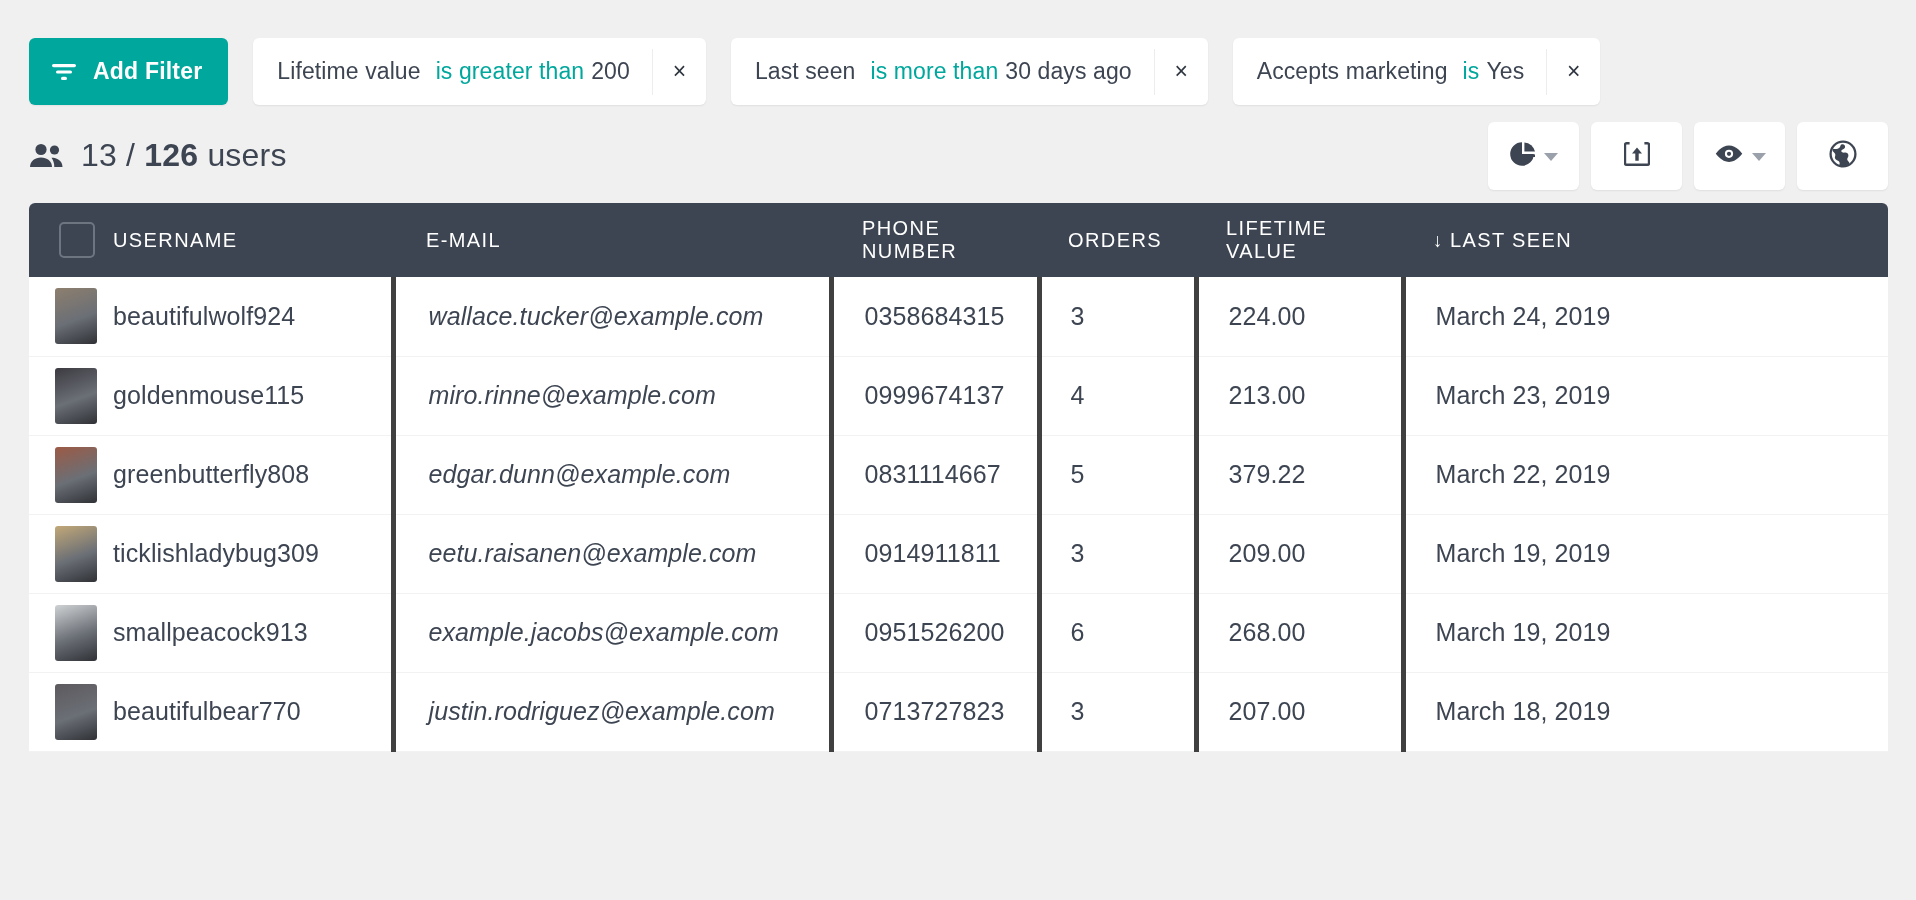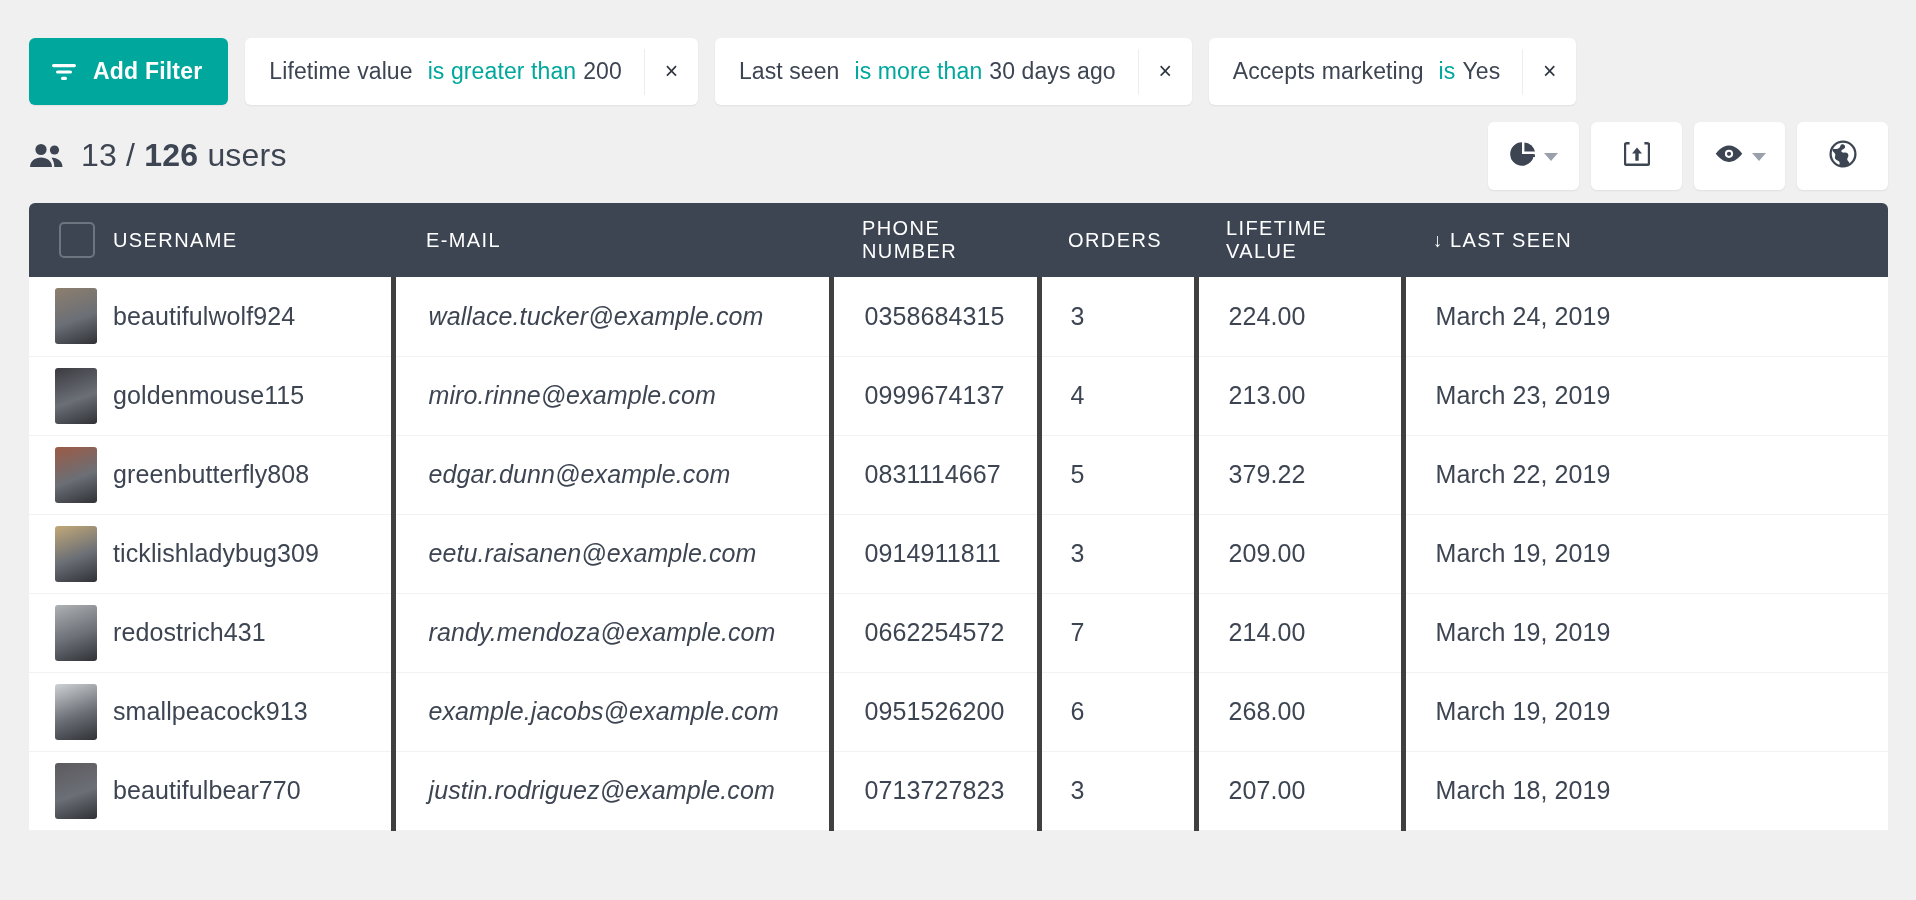--- a/index.html
+++ b/index.html
@@ -9,21 +9,21 @@
     background: #f0f0f0;
     font-family: "Liberation Sans", sans-serif;
     overflow: hidden;
   }
 
   
   .filter-bar {
     display: flex;
     align-items: center;
     padding: 35px 0 0 29px;
-    gap: 17px;
+    gap: 25px;
     height: 108px;
   }
   .add-filter-btn {
     display: flex;
     align-items: center;
     justify-content: center;
     gap: 16px;
     background: #00a79d;
     color: #ffffff;
     border: none;
@@ -344,31 +344,20 @@
           </td>
           <td class="td-user">ticklishladybug309</td>
           <td class="td-mail">eetu.raisanen@example.com</td>
           <td class="td-phone">0914911811</td>
           <td class="td-orders">3</td>
           <td class="td-ltv">209.00</td>
           <td class="td-seen">March 19, 2019</td>
         </tr>
         <tr>
           <td class="td-check">
-            <span class="avatar" style="background:linear-gradient(160deg,#aeb2b4 0%,#6b6f76 55%,#2f3136 100%)"></span>
-          </td>
-          <td class="td-user">redostrich431</td>
-          <td class="td-mail">randy.mendoza@example.com</td>
-          <td class="td-phone">0662254572</td>
-          <td class="td-orders">7</td>
-          <td class="td-ltv">214.00</td>
-          <td class="td-seen">March 19, 2019</td>
-        </tr>
-        <tr>
-          <td class="td-check">
             <span class="avatar" style="background:linear-gradient(160deg,#cfd2d4 0%,#6b6f76 55%,#2f3136 100%)"></span>
           </td>
           <td class="td-user">smallpeacock913</td>
           <td class="td-mail">example.jacobs@example.com</td>
           <td class="td-phone">0951526200</td>
           <td class="td-orders">6</td>
           <td class="td-ltv">268.00</td>
           <td class="td-seen">March 19, 2019</td>
         </tr>
         <tr>

